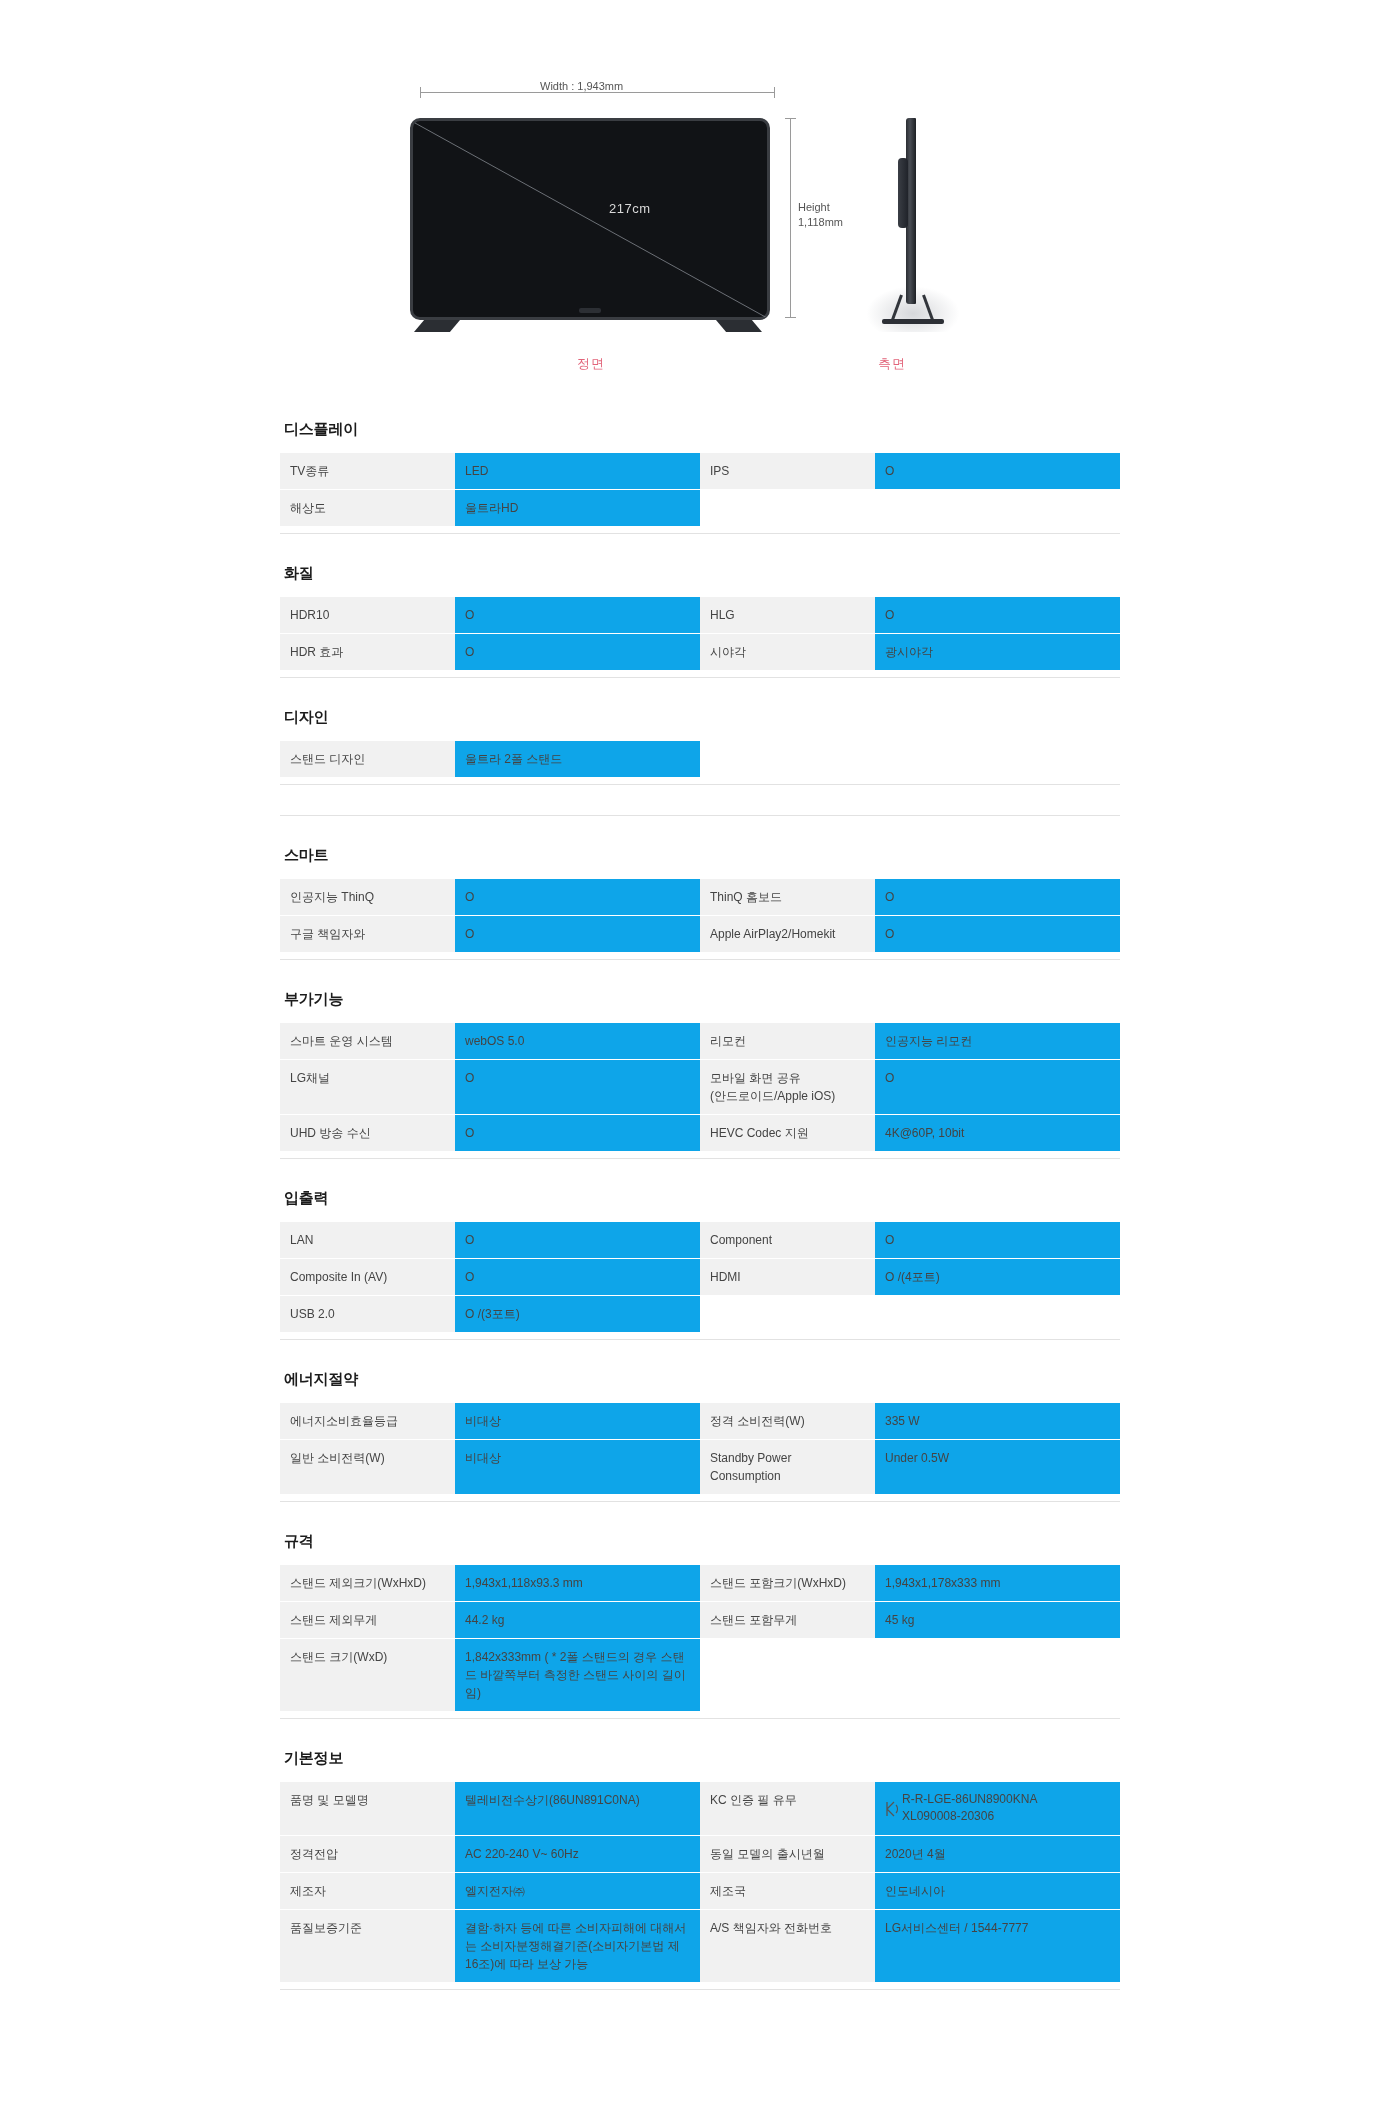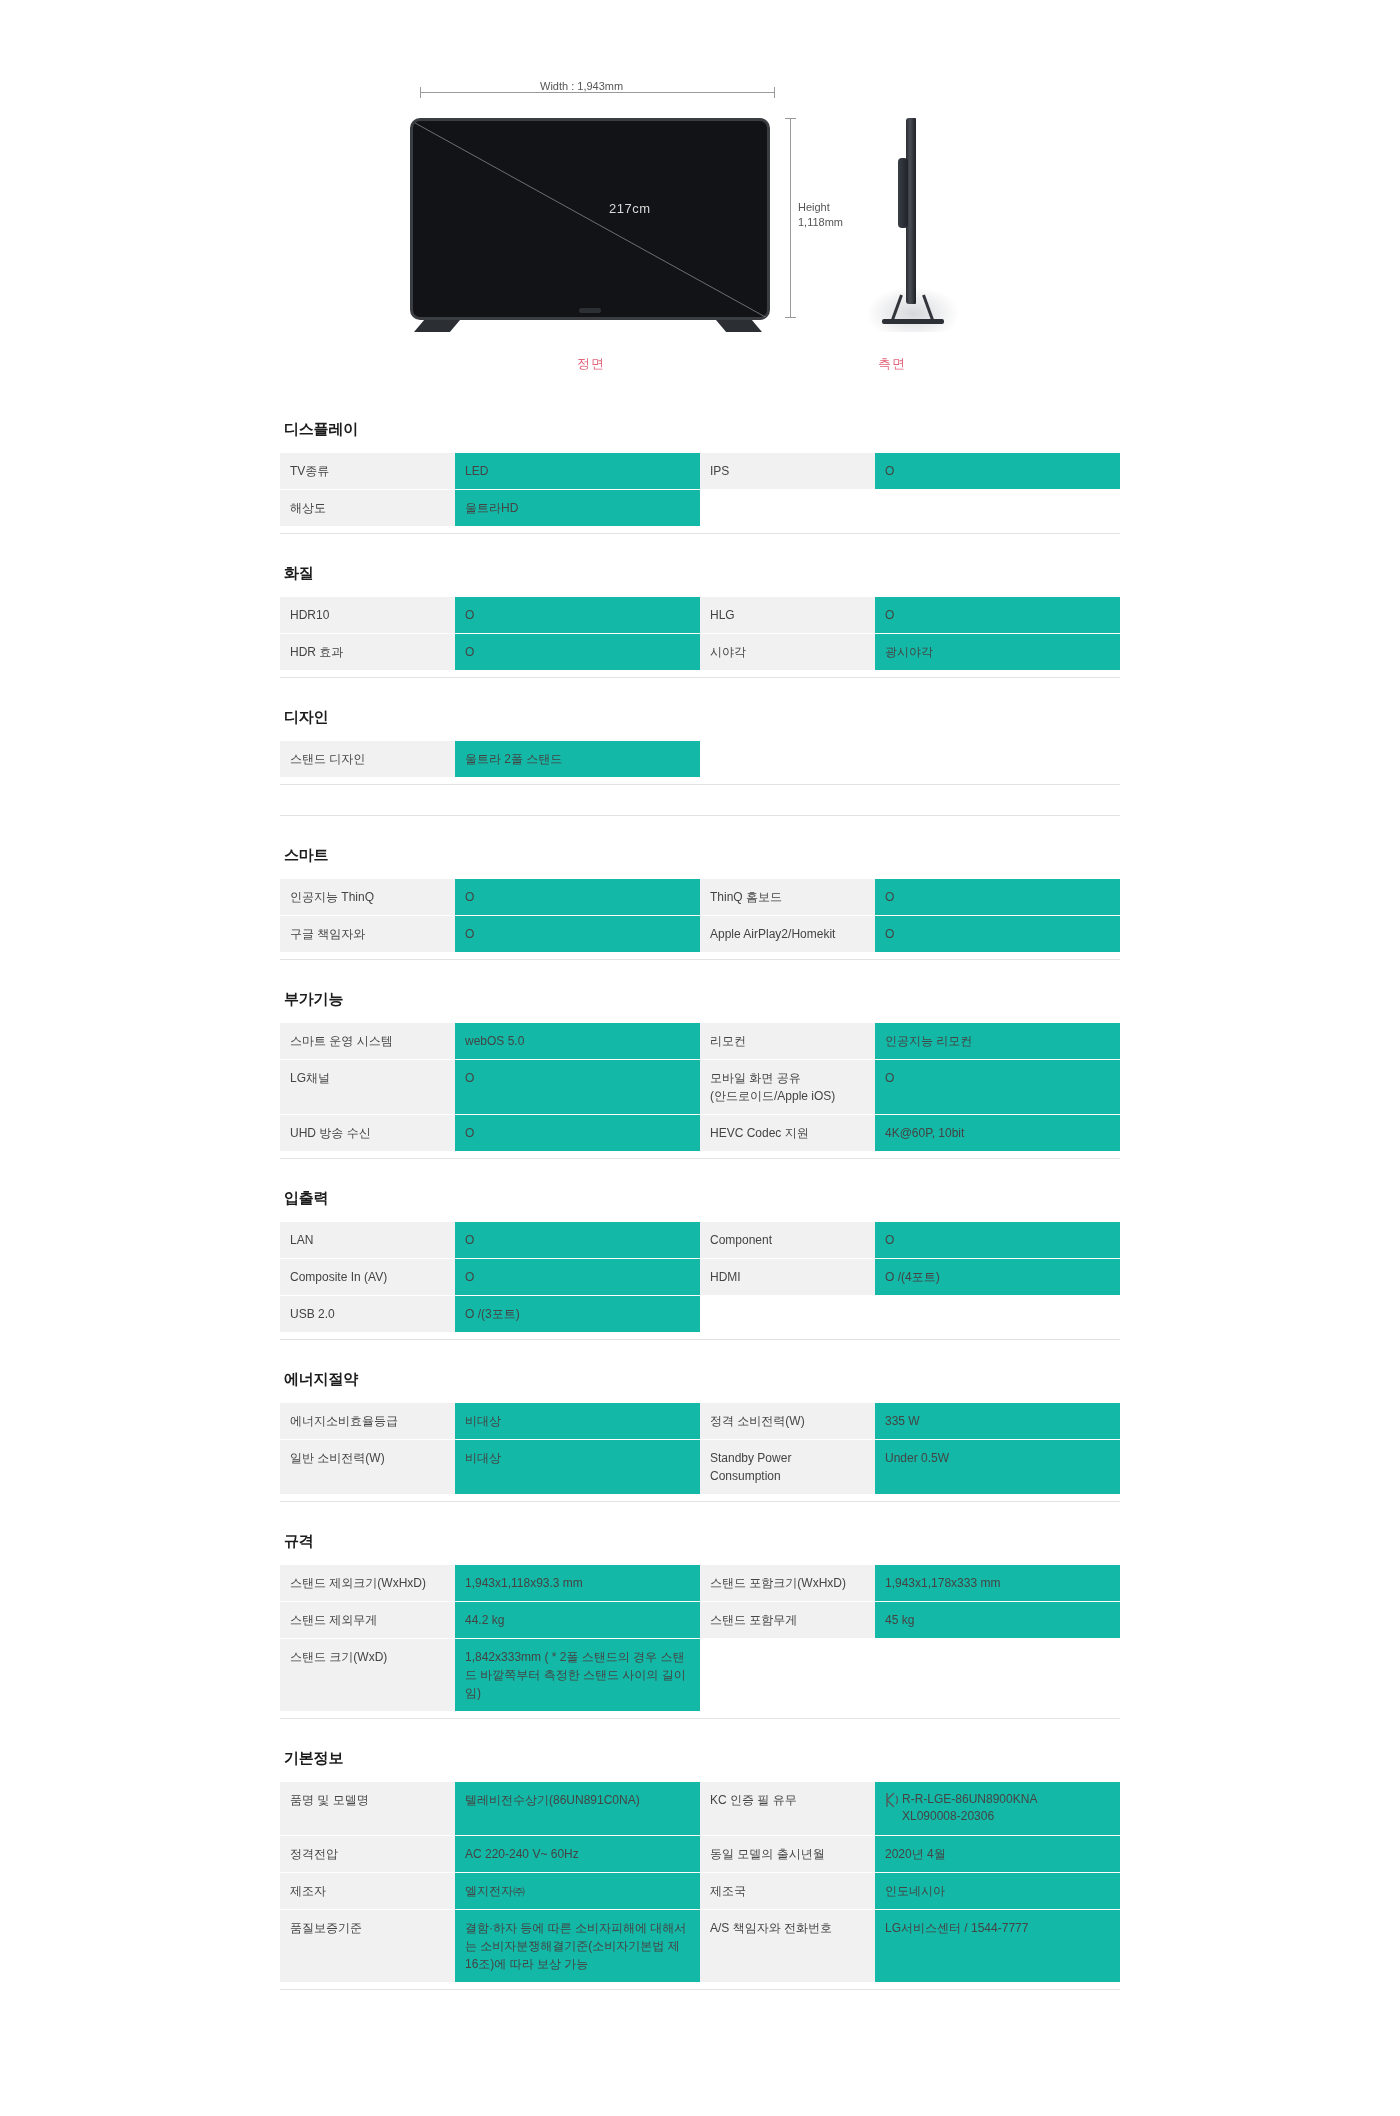--- a/index.html
+++ b/index.html
@@ -205,31 +205,31 @@
     vertical-align: top;
     line-height: 1.5;
     border-bottom: 1px solid #ffffff;
   }
   td.lbl {
     background: #f1f1f1;
     color: #333;
     width: 175px;
   }
   td.val {
-    background: #14b8a6;
+    background: #0ea5e9;
     color: #555;
     width: 245px;
     padding-left: 14px;
   }
   .section-divider {
     border: 0;
     border-top: 1px solid #e2e2e2;
     margin: 6px 0 26px 0;
   }
-  .kc-cell { display: flex; align-items: flex-start; gap: 4px; }
+  .kc-cell { display: flex; align-items: center; gap: 4px; }
   .kc-mark {
     display: inline-block;
     width: 13px; height: 16px;
     flex: 0 0 13px;
     margin-top: 1px;
   }
   .kc-text { line-height: 1.45; }
 </style>
 </head>
 <body>

